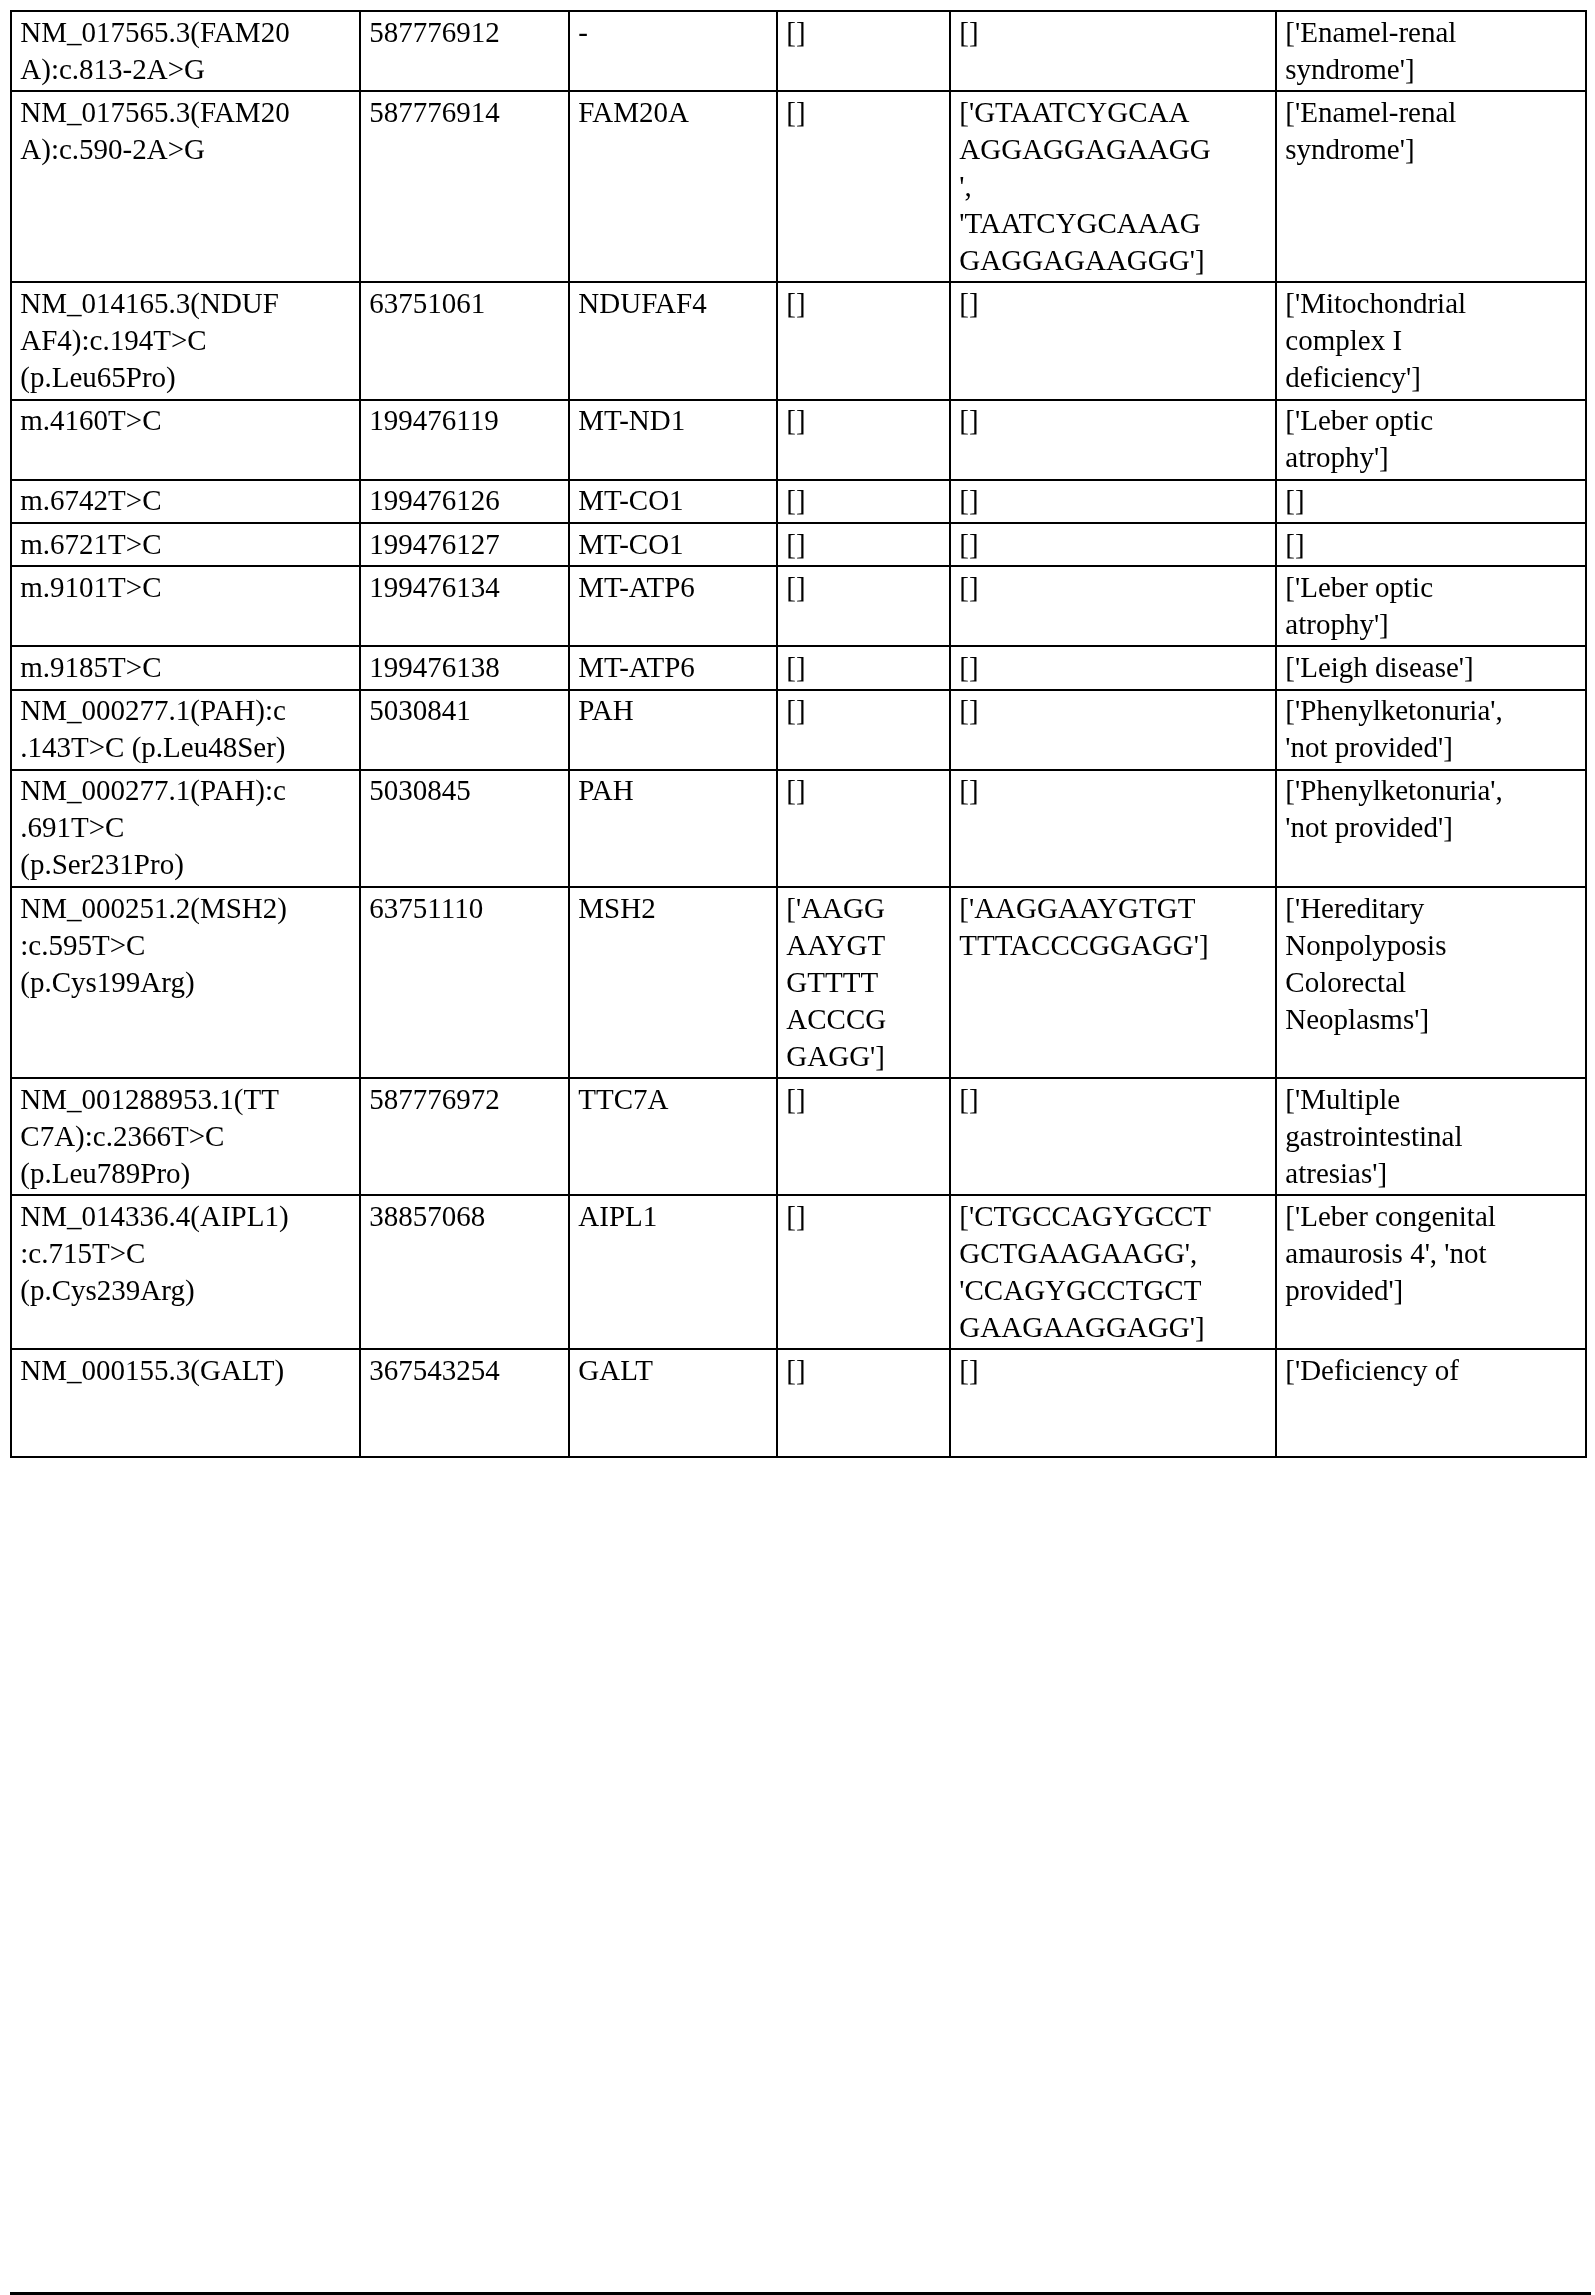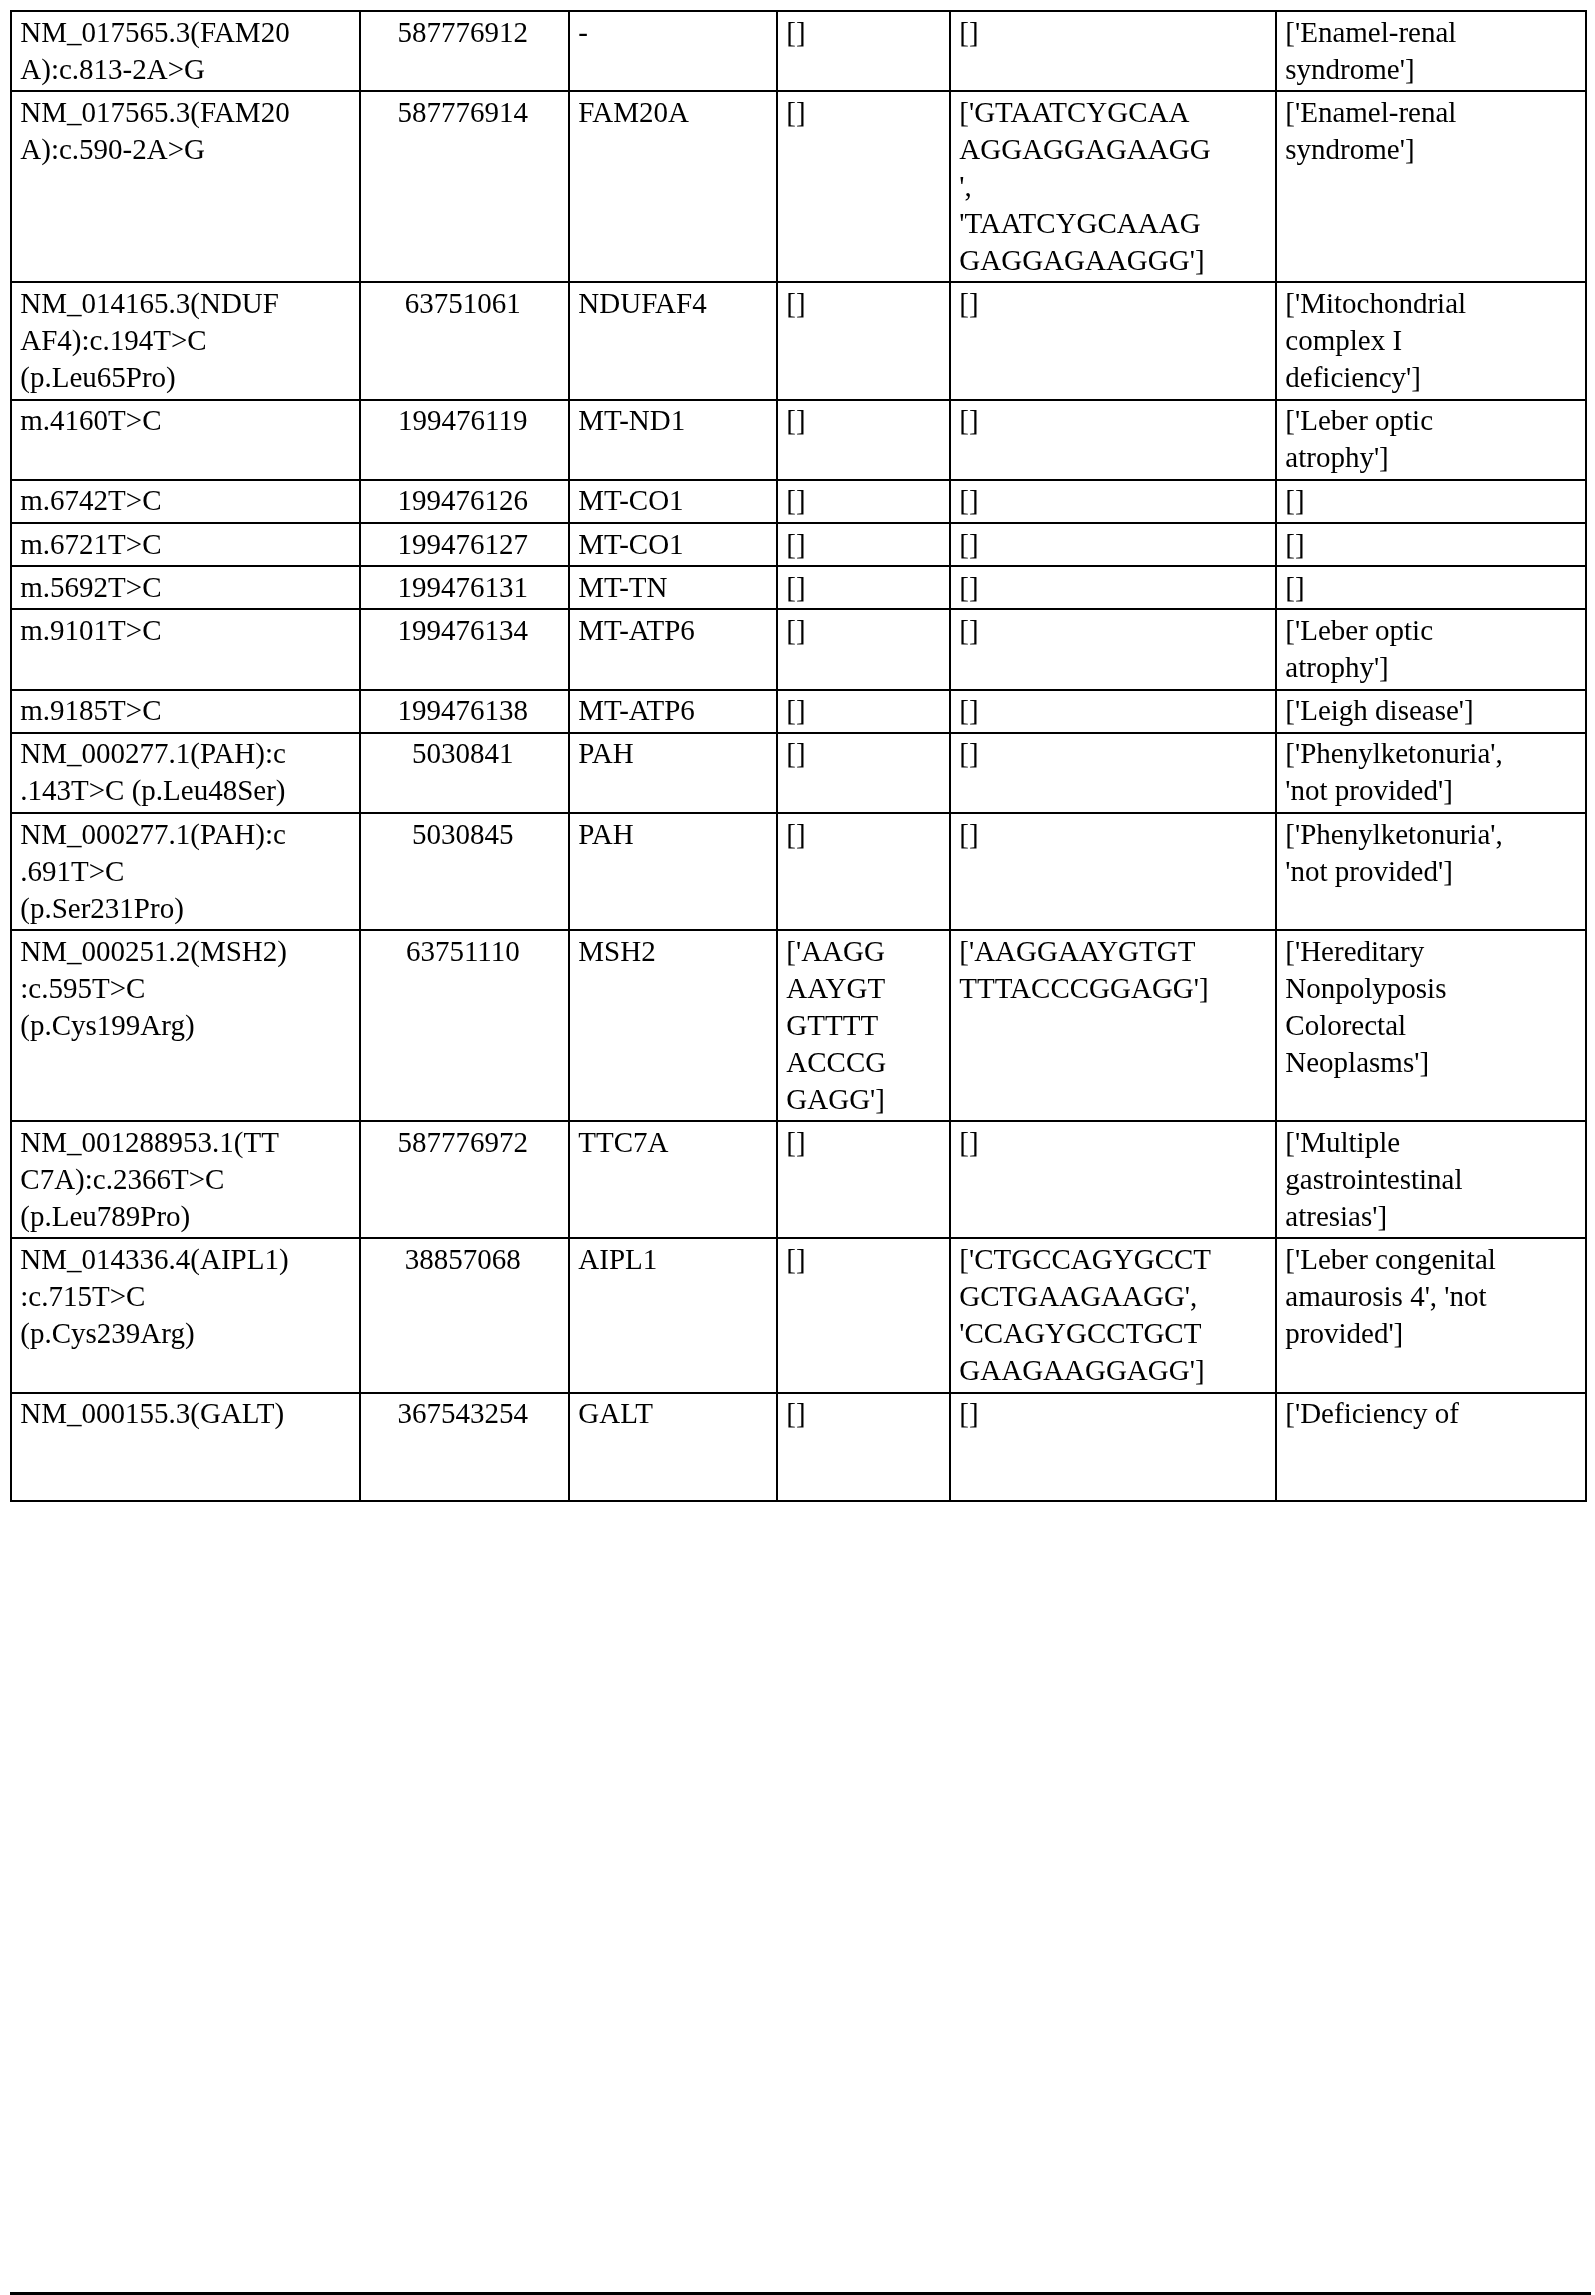--- a/index.html
+++ b/index.html
@@ -29,21 +29,21 @@
     vertical-align: top;
     padding: 1.7px 8.3px 2.5px 8.3px;
     font-size: 29px;
     line-height: 37px;
     white-space: pre-wrap;
     word-break: break-all;
     overflow-wrap: anywhere;
     color: #000000;
   }
   table.variant-table td.col-id {
-    text-align: center;
+    text-align: left;
     padding-right: 11.7px;
     word-break: normal;
   }
   table.variant-table tr.row-last td {
     height: 108px; 
   }
   .page-crop-edge {
     position: absolute;
     left: 10px;
     top: 2292px;
@@ -116,28 +116,20 @@
           <td class="col-id">199476126</td>
           <td class="col-gene">MT-CO1</td>
           <td class="col-list1">[]</td>
           <td class="col-sequences">[]</td>
           <td class="col-diseases">[]</td>
         </tr>
         <tr>
           <td class="col-variant">m.6721T&gt;C</td>
           <td class="col-id">199476127</td>
           <td class="col-gene">MT-CO1</td>
-          <td class="col-list1">[]</td>
-          <td class="col-sequences">[]</td>
-          <td class="col-diseases">[]</td>
-        </tr>
-        <tr>
-          <td class="col-variant">m.5692T&gt;C</td>
-          <td class="col-id">199476131</td>
-          <td class="col-gene">MT-TN</td>
           <td class="col-list1">[]</td>
           <td class="col-sequences">[]</td>
           <td class="col-diseases">[]</td>
         </tr>
         <tr>
           <td class="col-variant">m.9101T&gt;C</td>
           <td class="col-id">199476134</td>
           <td class="col-gene">MT-ATP6</td>
           <td class="col-list1">[]</td>
           <td class="col-sequences">[]</td>

